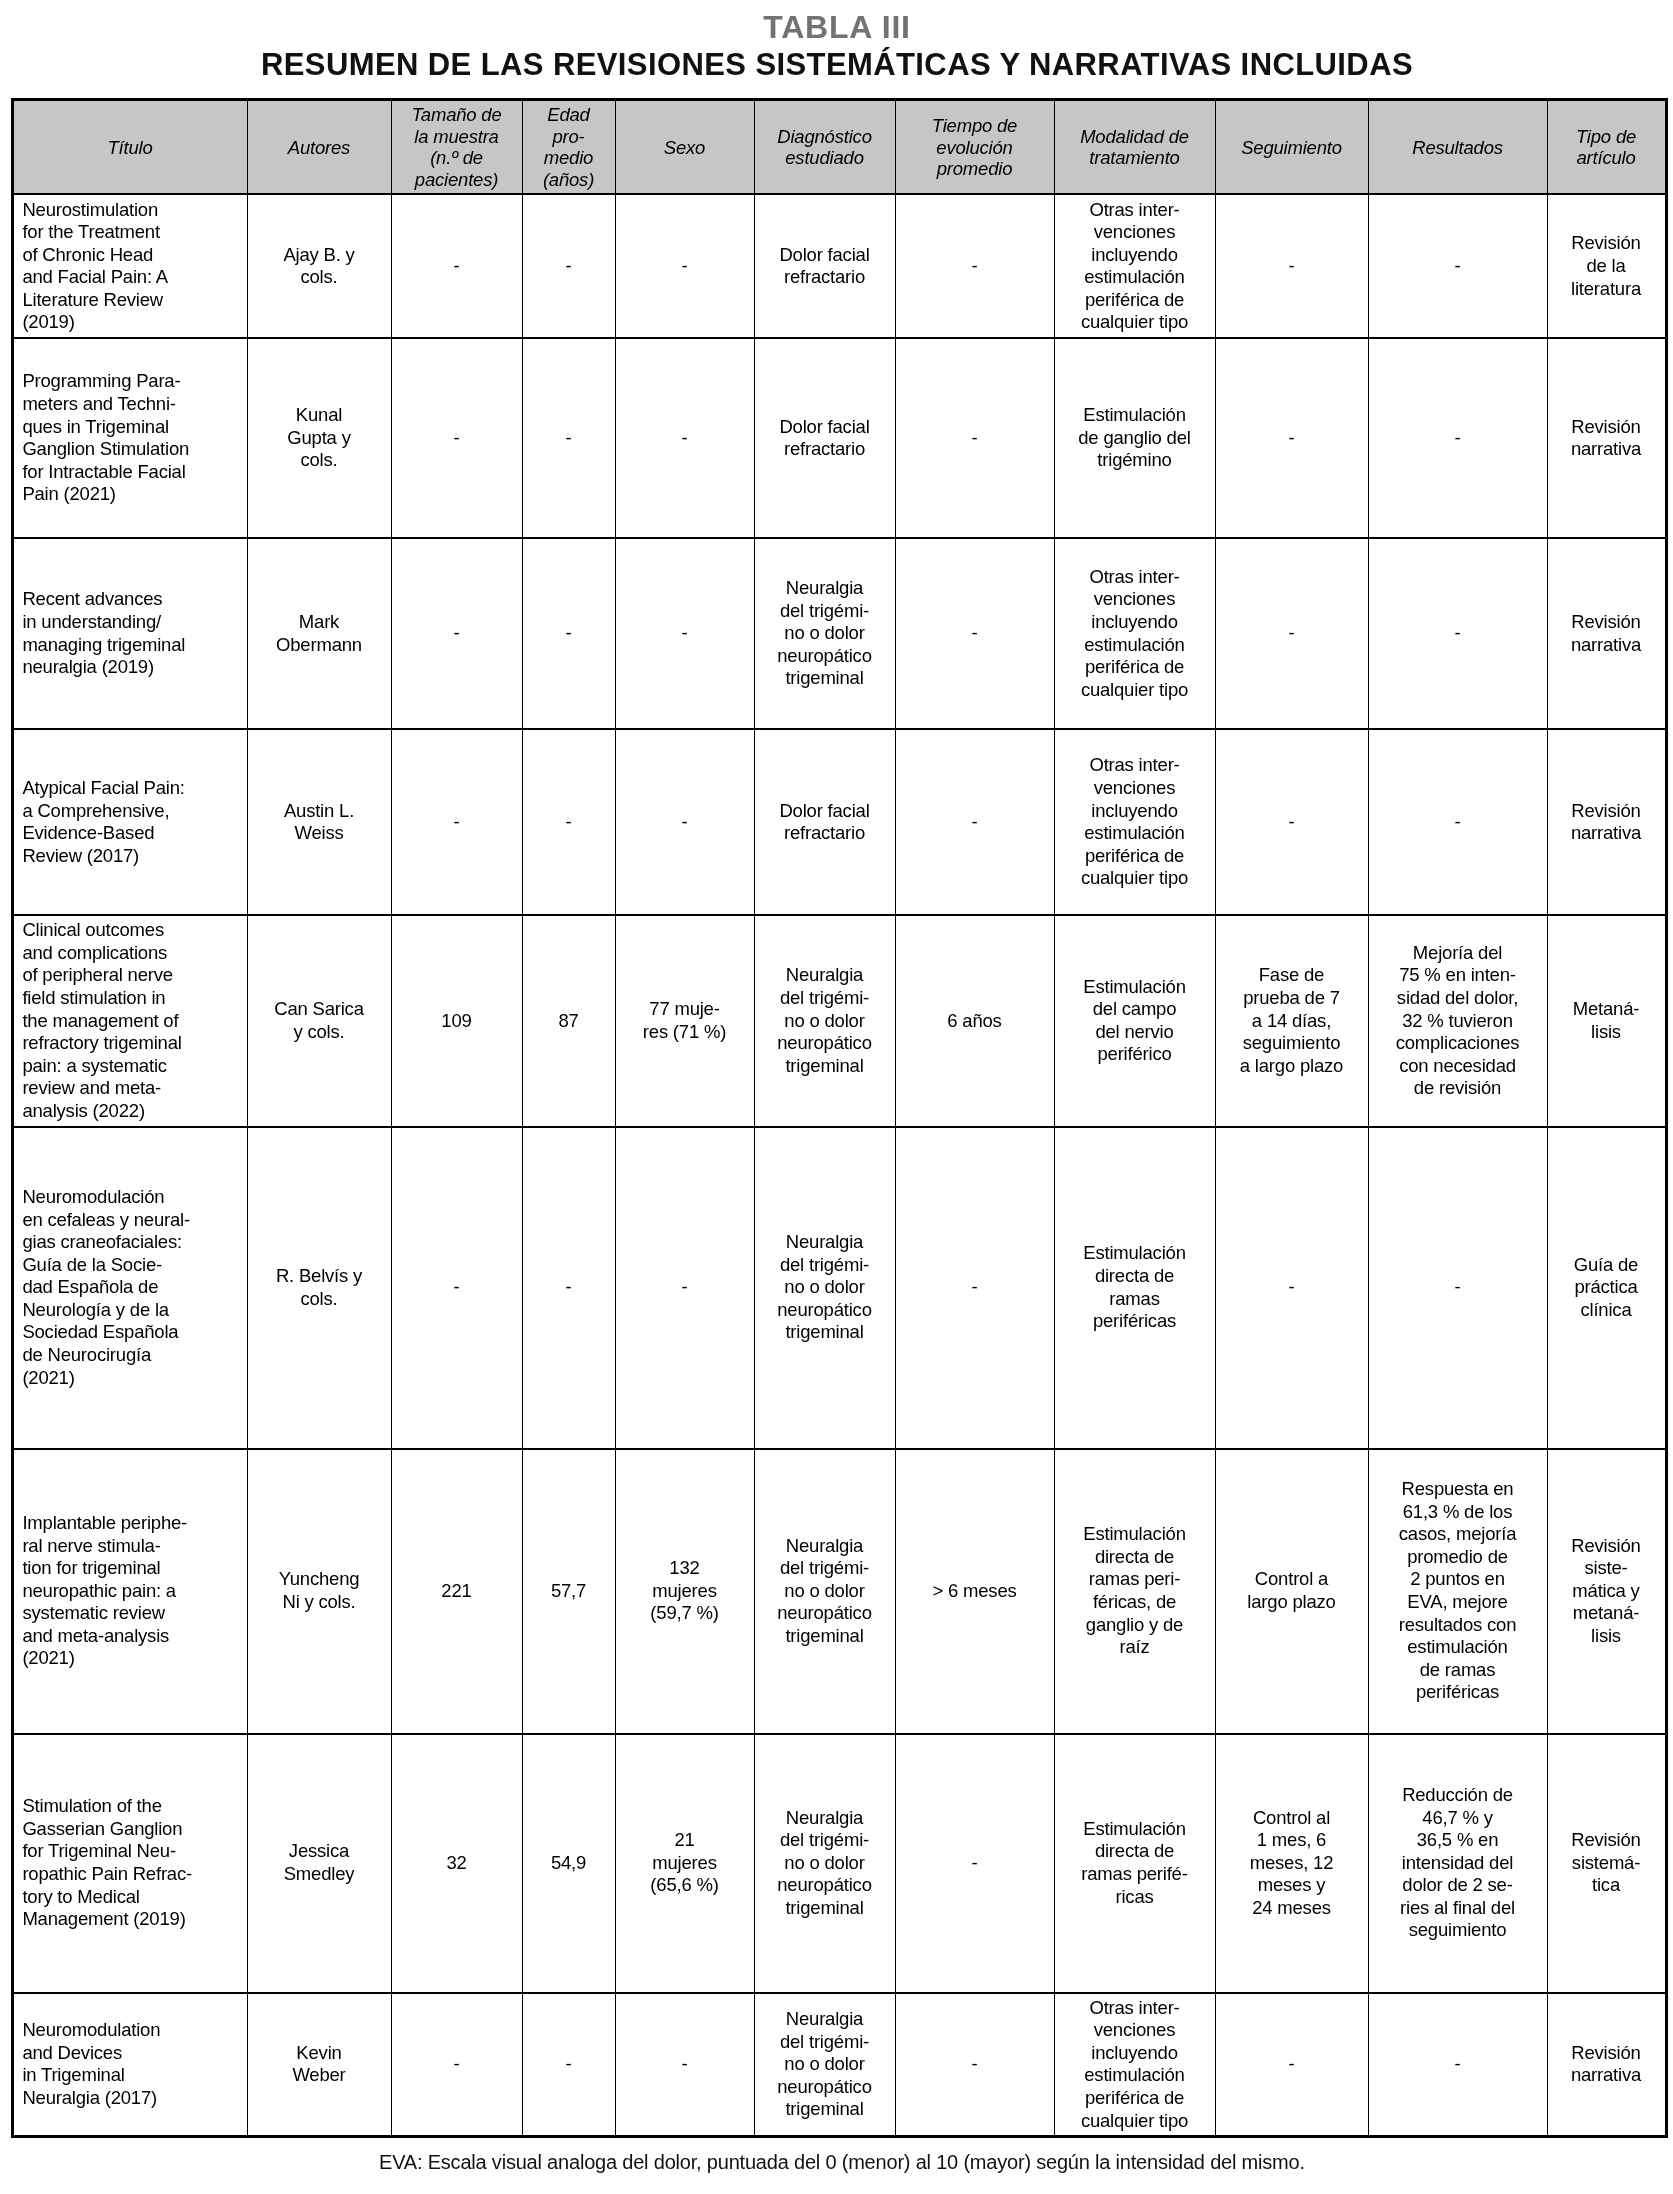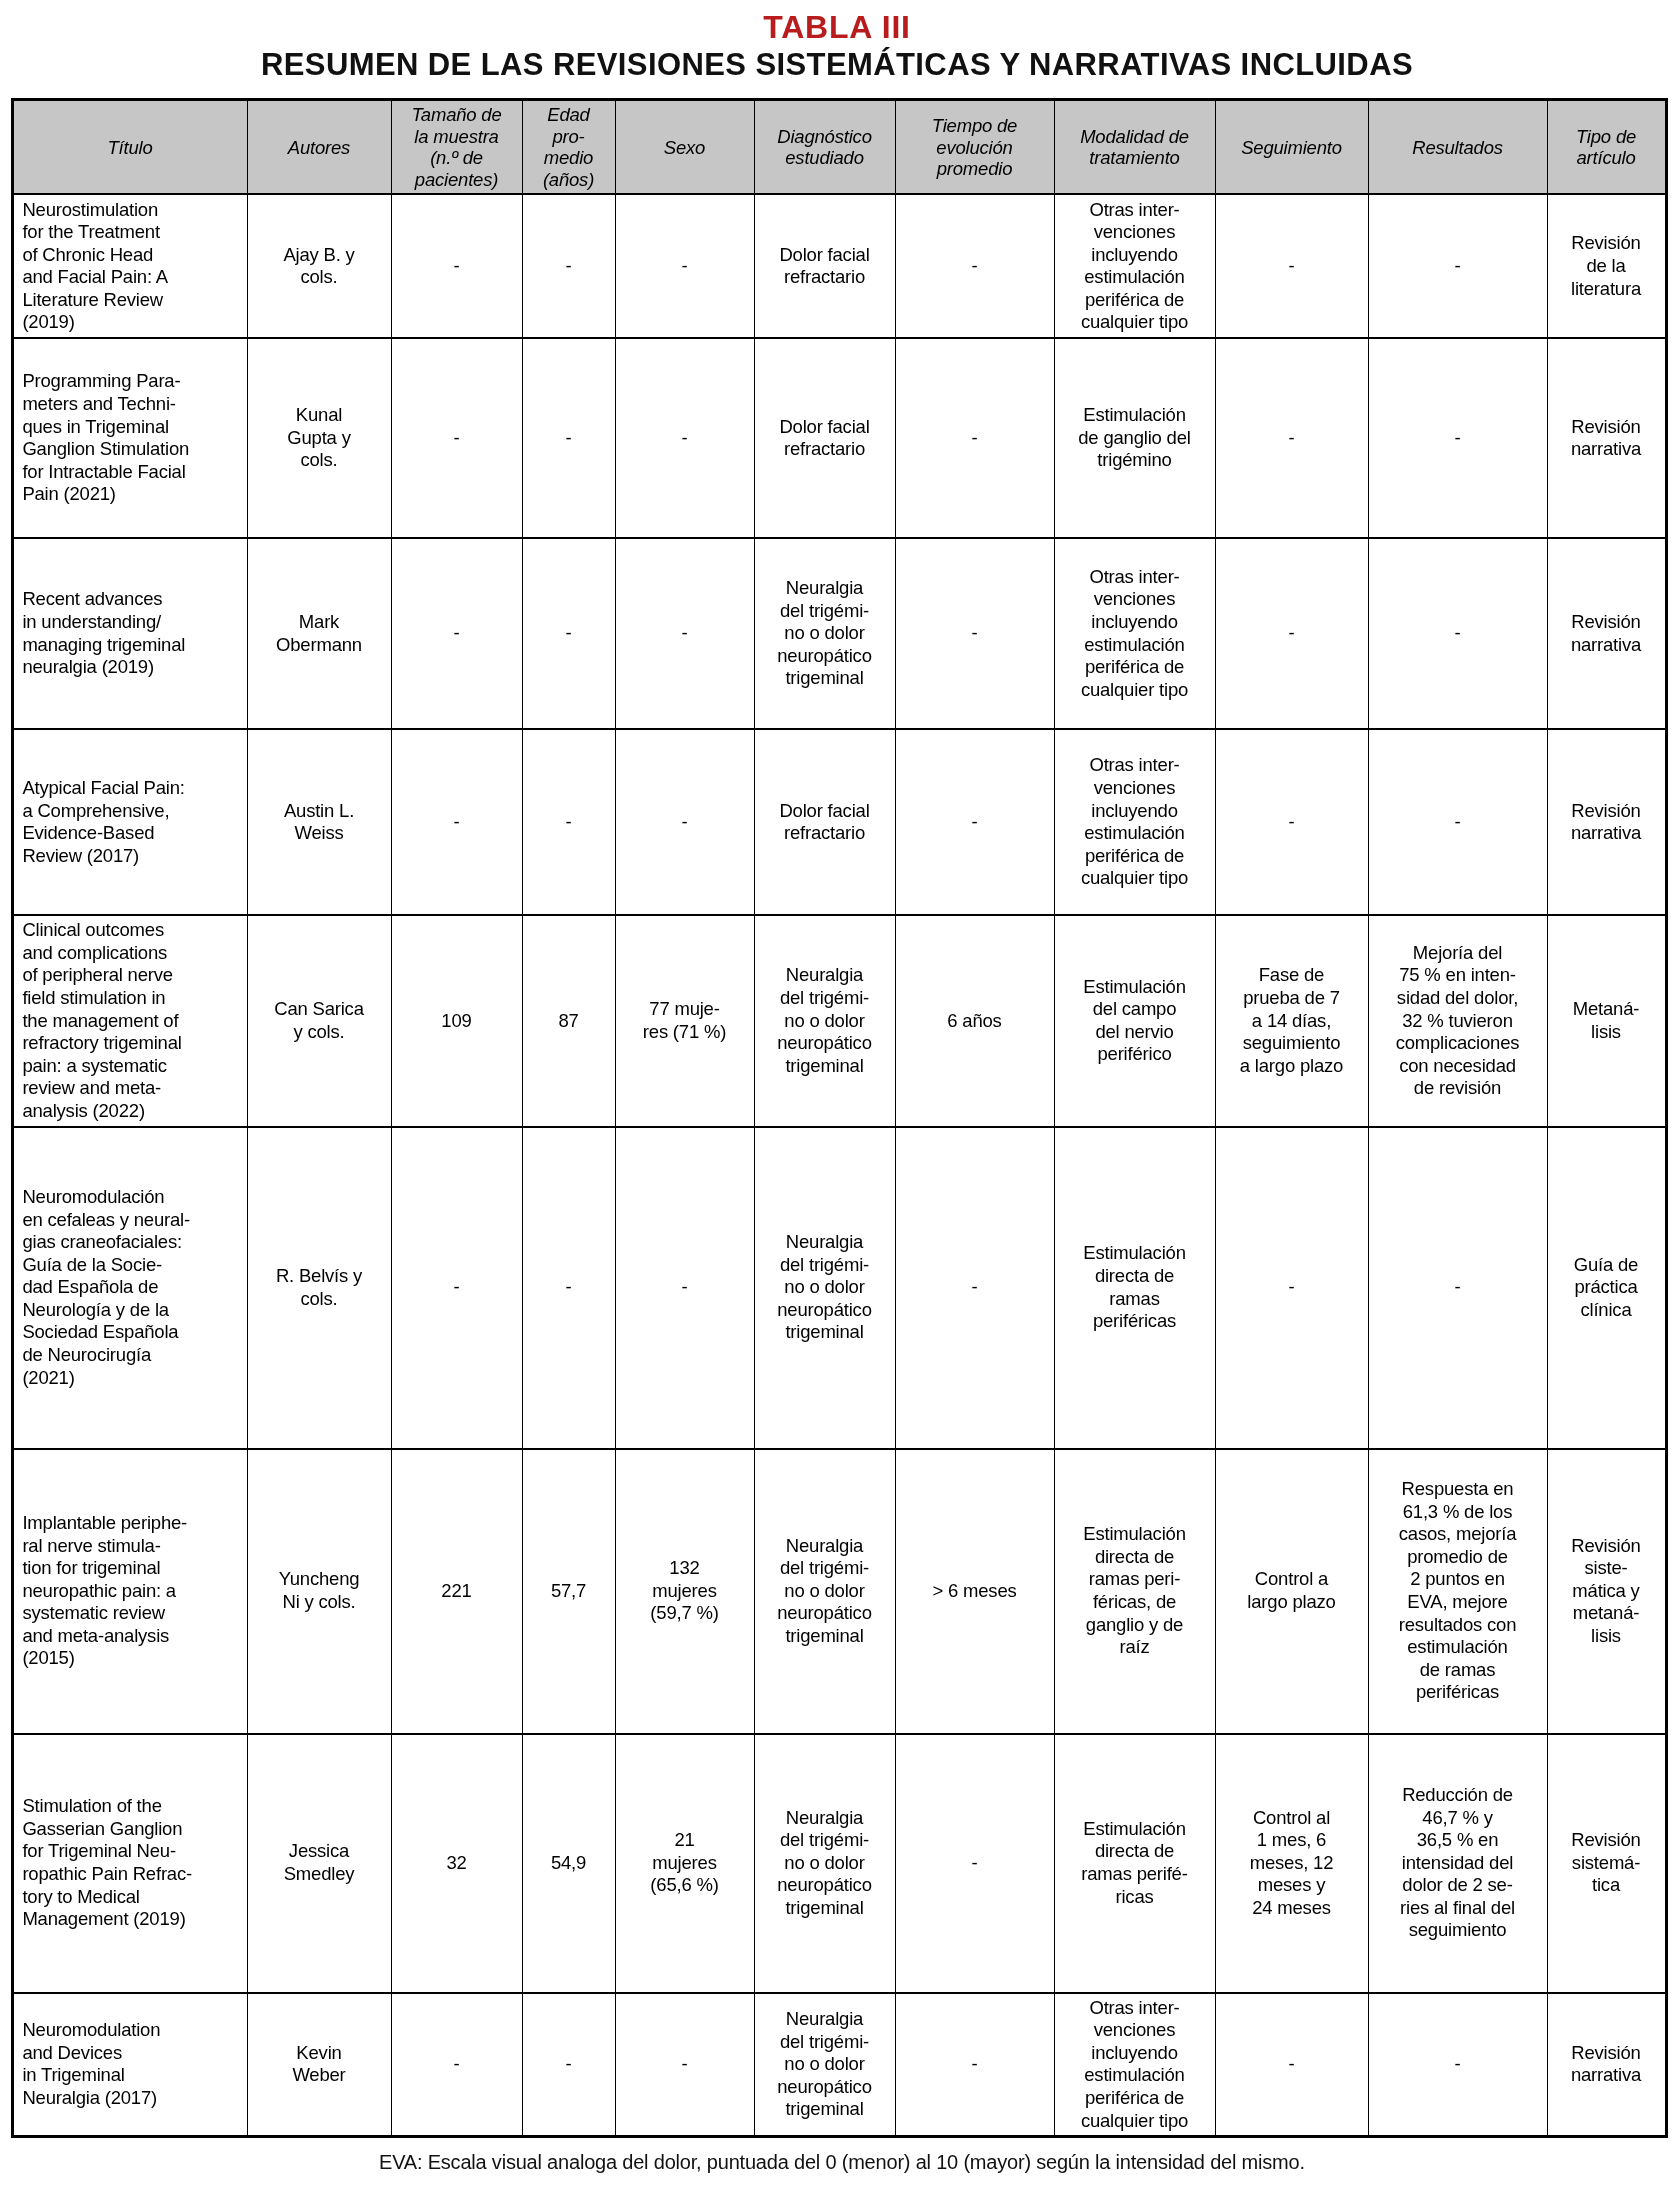--- a/index.html
+++ b/index.html
@@ -14,21 +14,21 @@
     width: 1674px;
     height: 2194px;
     background: #ffffff;
     overflow: hidden;
   }
   .page-title {
     text-align: center;
     font-weight: bold;
     font-size: 32px;
     line-height: 1.1;
-    color: #b91c1c;
+    color: #737373;
     letter-spacing: 0.8px;
     padding-top: 9.7px;
     white-space: pre-line;
   }
   .page-subtitle {
     text-align: center;
     font-weight: bold;
     font-size: 31px;
     line-height: 1.1;
     color: #111111;
@@ -324,21 +324,21 @@
 práctica
 clínica</td>
         </tr>
         <tr>
           <td class="col-titulo">Implantable periphe-
 ral nerve stimula-
 tion for trigeminal
 neuropathic pain: a
 systematic review
 and meta-analysis
-(2015)</td>
+(2021)</td>
           <td class="col-autores">Yuncheng
 Ni y cols.</td>
           <td class="col-muestra">221</td>
           <td class="col-edad">57,7</td>
           <td class="col-sexo">132
 mujeres
 (59,7 %)</td>
           <td class="col-diagnostico">Neuralgia
 del trigémi-
 no o dolor

